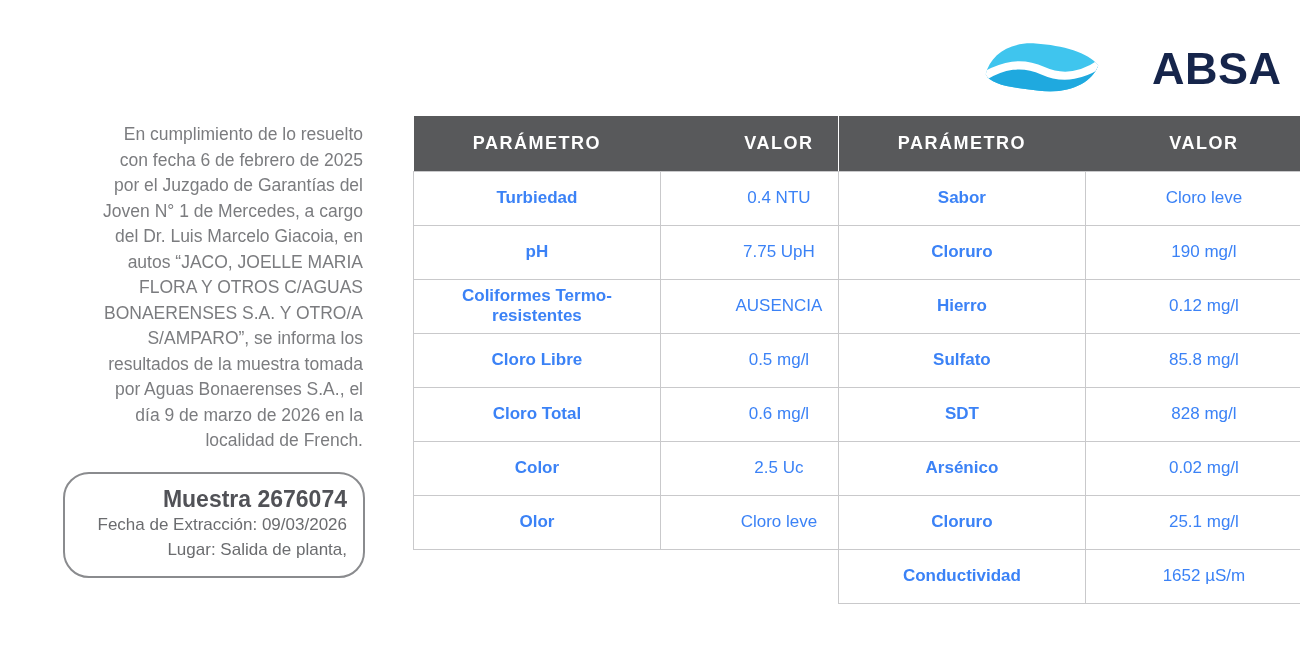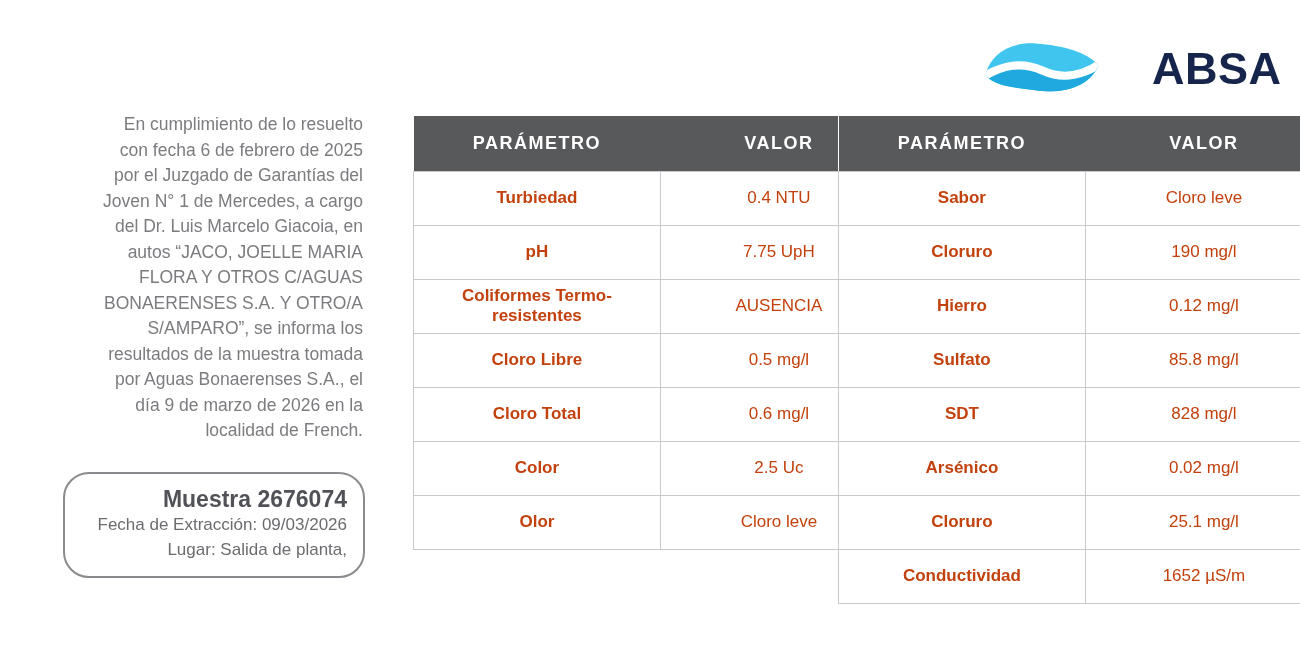--- a/index.html
+++ b/index.html
@@ -17,21 +17,21 @@
     display: flex; align-items: center; gap: 18px;
   }
   .logo svg { display: block; }
   .brand-text {
     font-size: 45px; font-weight: 800; color: #16254B;
     letter-spacing: 0.5px; line-height: 1; margin-left: 33px;
   }
 
   
   .intro {
-    position: absolute; left: 63px; top: 112px; width: 300px;
+    position: absolute; left: 63px; top: 122px; width: 300px;
     text-align: right; font-size: 17.5px; line-height: 25.5px;
     color: #7B7C7F; white-space: pre-line;
   }
 
   
   .sample-box {
     position: absolute; left: 63px; top: 472px; width: 302px;
     border: 2px solid #8A8B8E; border-radius: 26px;
     padding: 12px 16px 14px 10px; text-align: right; background: #fff;
   }
@@ -50,21 +50,21 @@
   .data-table col.c-param { width: 51%; }
   .data-table col.c-value { width: 49%; }
   .data-table th {
     height: 55px; background: #58595B; color: #ffffff;
     font-size: 18px; font-weight: 700; letter-spacing: 1.5px;
     text-align: center; border: none;
   }
   .data-table td {
     height: 54px; border: 1px solid #C9C9CB;
     font-size: 17px; text-align: center; vertical-align: middle;
-    color: #c2410c; line-height: 1.2; padding: 2px 14px;
+    color: #3b82f6; line-height: 1.2; padding: 2px 14px;
   }
   .data-table td.param { font-weight: 600; }
 </style>
 </head>
 <body>
 
 <div class="page">
 
   <div class="logo">
     <span>

